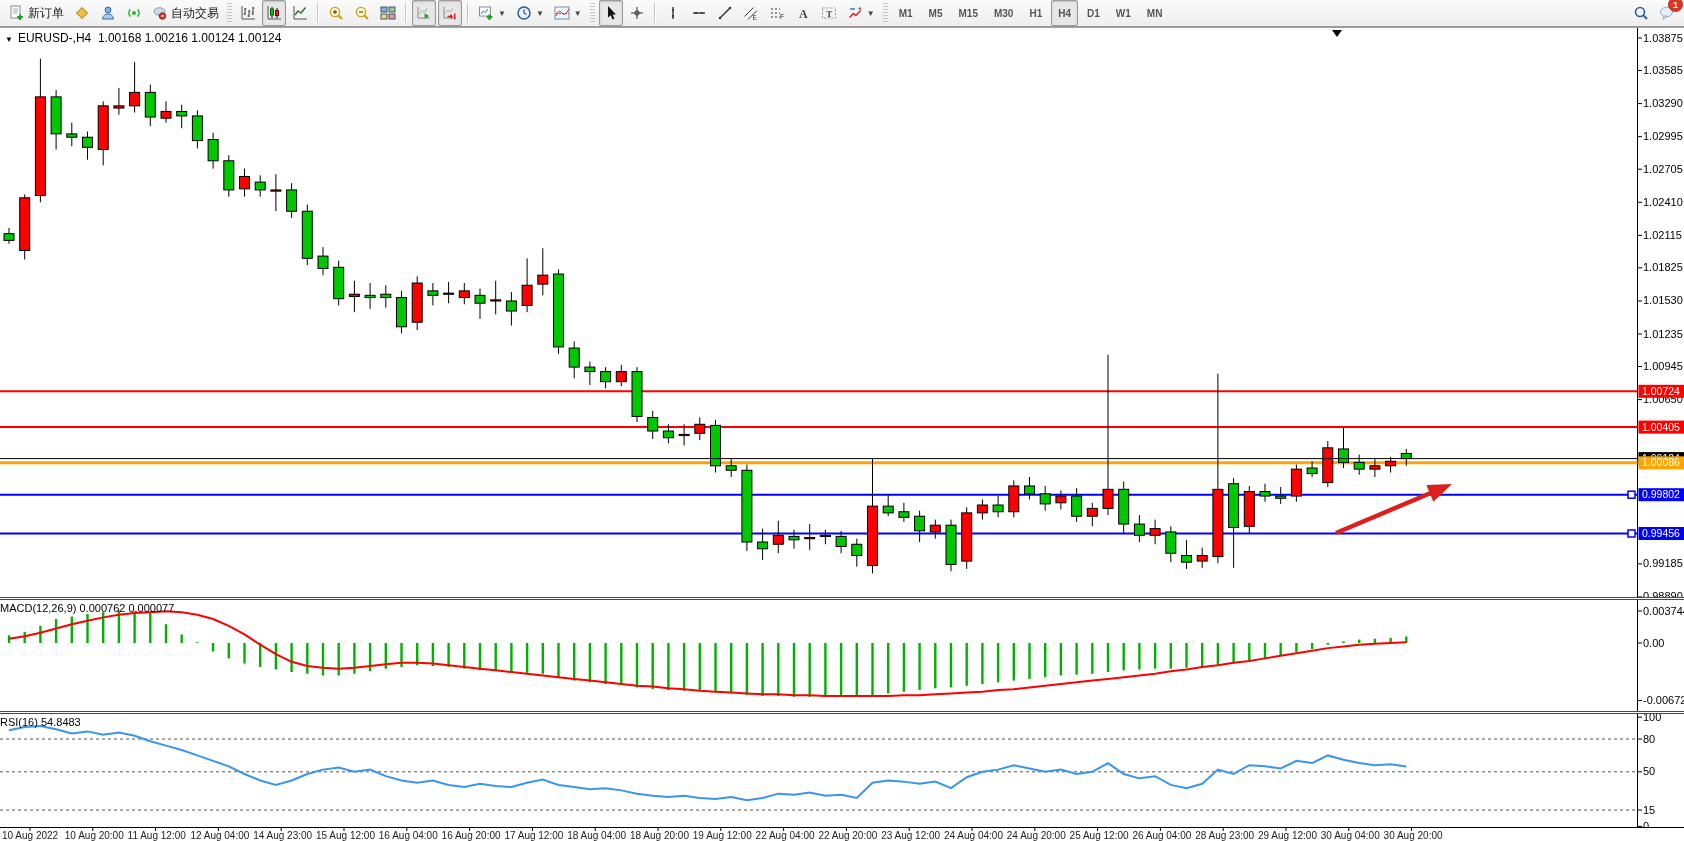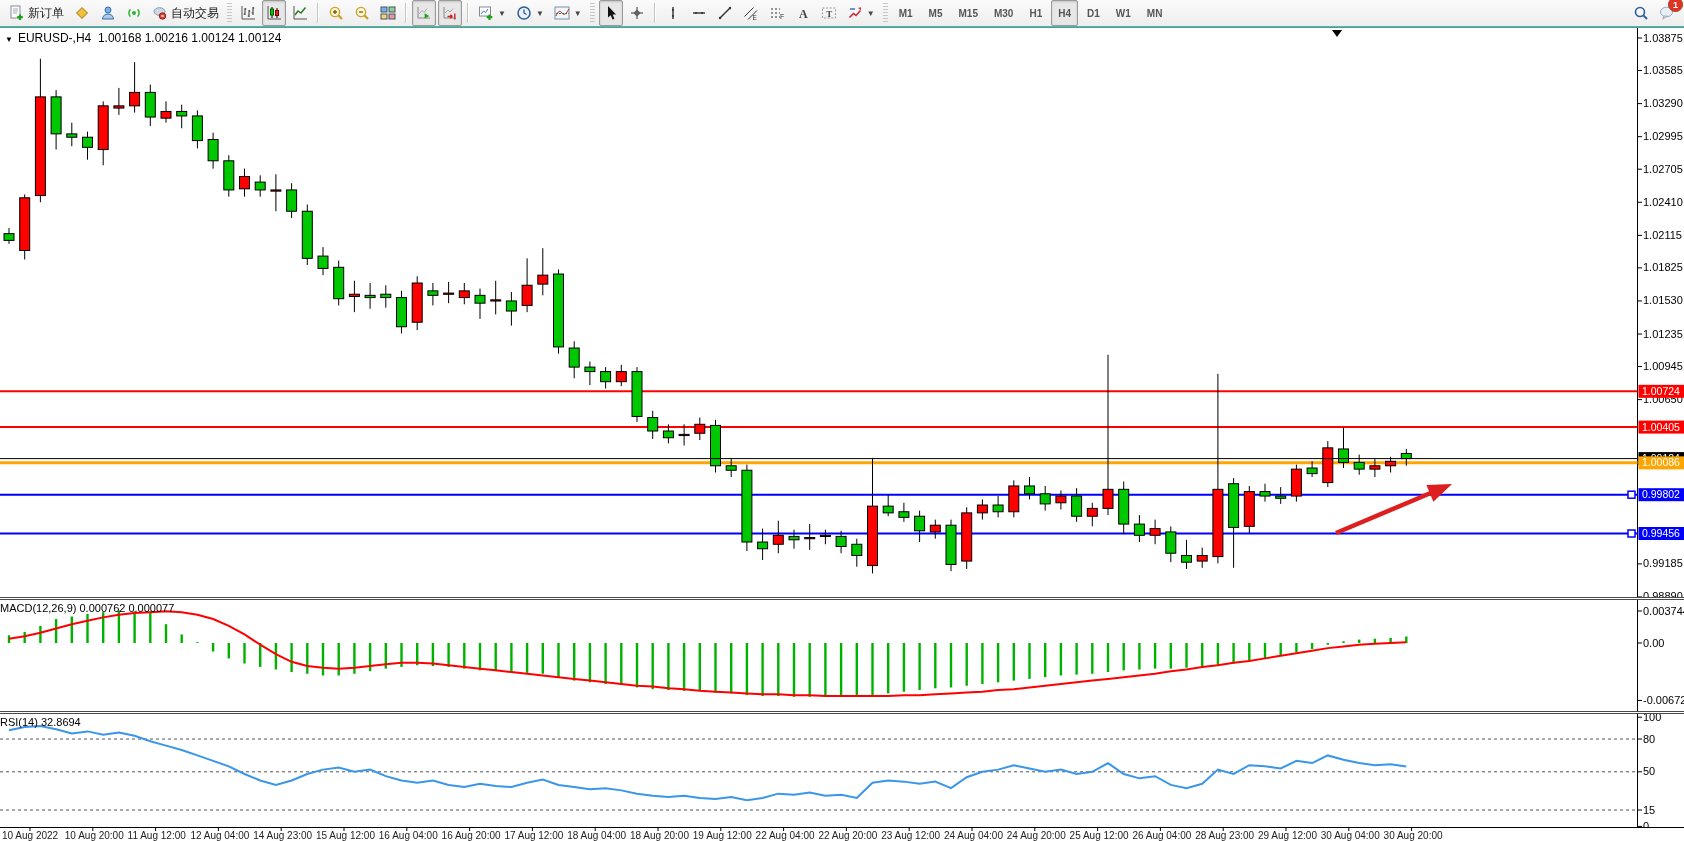--- a/index.html
+++ b/index.html
@@ -1,16 +1,16 @@
 <!DOCTYPE html>
 <html><head>
 <meta charset="utf-8">
 <style>
   html,body{margin:0;padding:0;background:#fff;font-family:"Liberation Sans",sans-serif;}
-  #app{position:relative;width:1684px;height:841px;overflow:hidden;background:#14b8a6;}
+  #app{position:relative;width:1684px;height:841px;overflow:hidden;background:#a3a3a3;}
   
   #toolbar{position:absolute;left:0;top:0;width:1684px;height:27px;background:linear-gradient(#fbfbfb,#eeeeee);
            border-bottom:1px solid #979797;display:flex;align-items:center;padding:0 4px;box-sizing:border-box;}
   .tbtn{display:inline-flex;align-items:center;gap:3px;height:22px;padding:1px 3px;margin:0 1px;border:1px solid transparent;
         border-radius:2px;cursor:default;white-space:nowrap;}
   .tbtn.pressed{background:#e7e7e7;border-color:#9a9a9a;box-shadow:inset 0 1px 2px rgba(0,0,0,.15);}
   .tbtn .lbl{font-size:12px;color:#222;}
   .tbtn .caret{font-size:8px;color:#444;margin-left:1px;}
   .tf .lbl{font-size:10px;font-weight:bold;color:#555;padding:0 3px;}
   .tsep{width:1px;height:20px;background:#c6c6c6;border-right:1px solid #fff;margin:0 4px;}
@@ -635,21 +635,21 @@
         <text x="1643" y="28.539999999999992" font-size="11" fill="#000" font-family="Liberation Sans,sans-serif">80</text>
         <line x1="1637.5" y1="57.800000000000004" x2="1642" y2="57.800000000000004" stroke="#000"></line>
         <text x="1643" y="61.300000000000004" font-size="11" fill="#000" font-family="Liberation Sans,sans-serif">50</text>
         <line x1="1637.5" y1="96.02000000000001" x2="1642" y2="96.02000000000001" stroke="#000"></line>
         <text x="1643" y="99.52000000000001" font-size="11" fill="#000" font-family="Liberation Sans,sans-serif">15</text>
         <line x1="1637.5" y1="112.4" x2="1642" y2="112.4" stroke="#000"></line>
         <text x="1643" y="115.9" font-size="11" fill="#000" font-family="Liberation Sans,sans-serif">0</text>
         <polyline points="9,16.304000000000002 24.7,13.027999999999992 40.4,11.935999999999993 56.099999999999994,15.212000000000003 71.8,19.58 87.5,17.396 103.19999999999999,20.671999999999997 118.89999999999999,18.488 134.6,21.763999999999996 150.29999999999998,27.224000000000004 166,31.592 181.7,35.959999999999994 197.39999999999998,41.42 213.1,46.879999999999995 228.79999999999998,52.34 244.5,59.984 260.2,66.536 275.9,70.904 291.59999999999997,66.536 307.3,59.984 323,55.616 338.7,53.432 354.4,57.800000000000004 370.09999999999997,55.616 385.79999999999995,62.168 401.5,66.536 417.2,68.72 432.9,66.536 448.59999999999997,70.904 464.29999999999995,73.088 480,69.81200000000001 495.7,71.99600000000001 511.4,73.088 527.1,68.72 542.8,65.444 558.5,70.904 574.1999999999999,73.088 589.9,75.272 605.6,74.18 621.3,76.364 637,79.64 652.6999999999999,81.82400000000001 668.4,82.916 684.1,81.82400000000001 699.8,84.00800000000001 715.5,85.10000000000001 731.1999999999999,82.916 746.9,86.19200000000001 762.5999999999999,84.00800000000001 778.3,79.64 794,80.732 809.6999999999999,78.548 825.4,81.82400000000001 841.0999999999999,80.732 856.8,84.00800000000001 872.5,68.72 888.1999999999999,66.536 903.9,67.628 919.5999999999999,69.81200000000001 935.3,67.628 951,74.18 966.6999999999999,63.260000000000005 982.4,57.800000000000004 998.0999999999999,55.616 1013.8,51.248000000000005 1029.5,54.524 1045.2,57.800000000000004 1060.8999999999999,55.616 1076.6,59.984 1092.3,57.800000000000004 1108,49.064 1123.7,59.984 1139.3999999999999,64.352 1155.1,62.168 1170.8,70.904 1186.5,74.18 1202.2,69.81200000000001 1217.8999999999999,55.616 1233.6,59.984 1249.3,51.248000000000005 1265,52.34 1280.7,54.524 1296.3999999999999,46.879999999999995 1312.1,49.064 1327.8,41.42 1343.5,45.788 1359.2,49.064 1374.8999999999999,51.248000000000005 1390.6,50.156 1406.3,52.558400000000006" fill="none" stroke="#3a96e8" stroke-width="2"></polyline>
       </svg>
     <div class="ind-label">
-      <span>RSI(14)</span>&nbsp;<span>32.8694</span>
+      <span>RSI(16)</span>&nbsp;<span>54.8483</span>
     </div>
   </div>
 
   <div id="time-axis" class="panel">
     <svg id="time-svg" width="1684" height="13">
         <line x1="30" y1="0" x2="30" y2="3" stroke="#000"></line>
         <text x="2" y="11" font-size="10" fill="#222" font-family="Liberation Sans,sans-serif">10 Aug 2022</text>
         <line x1="92.8" y1="0" x2="92.8" y2="3" stroke="#000"></line>
         <text x="64.8" y="11" font-size="10" fill="#222" font-family="Liberation Sans,sans-serif">10 Aug 20:00</text>
         <line x1="155.6" y1="0" x2="155.6" y2="3" stroke="#000"></line>

